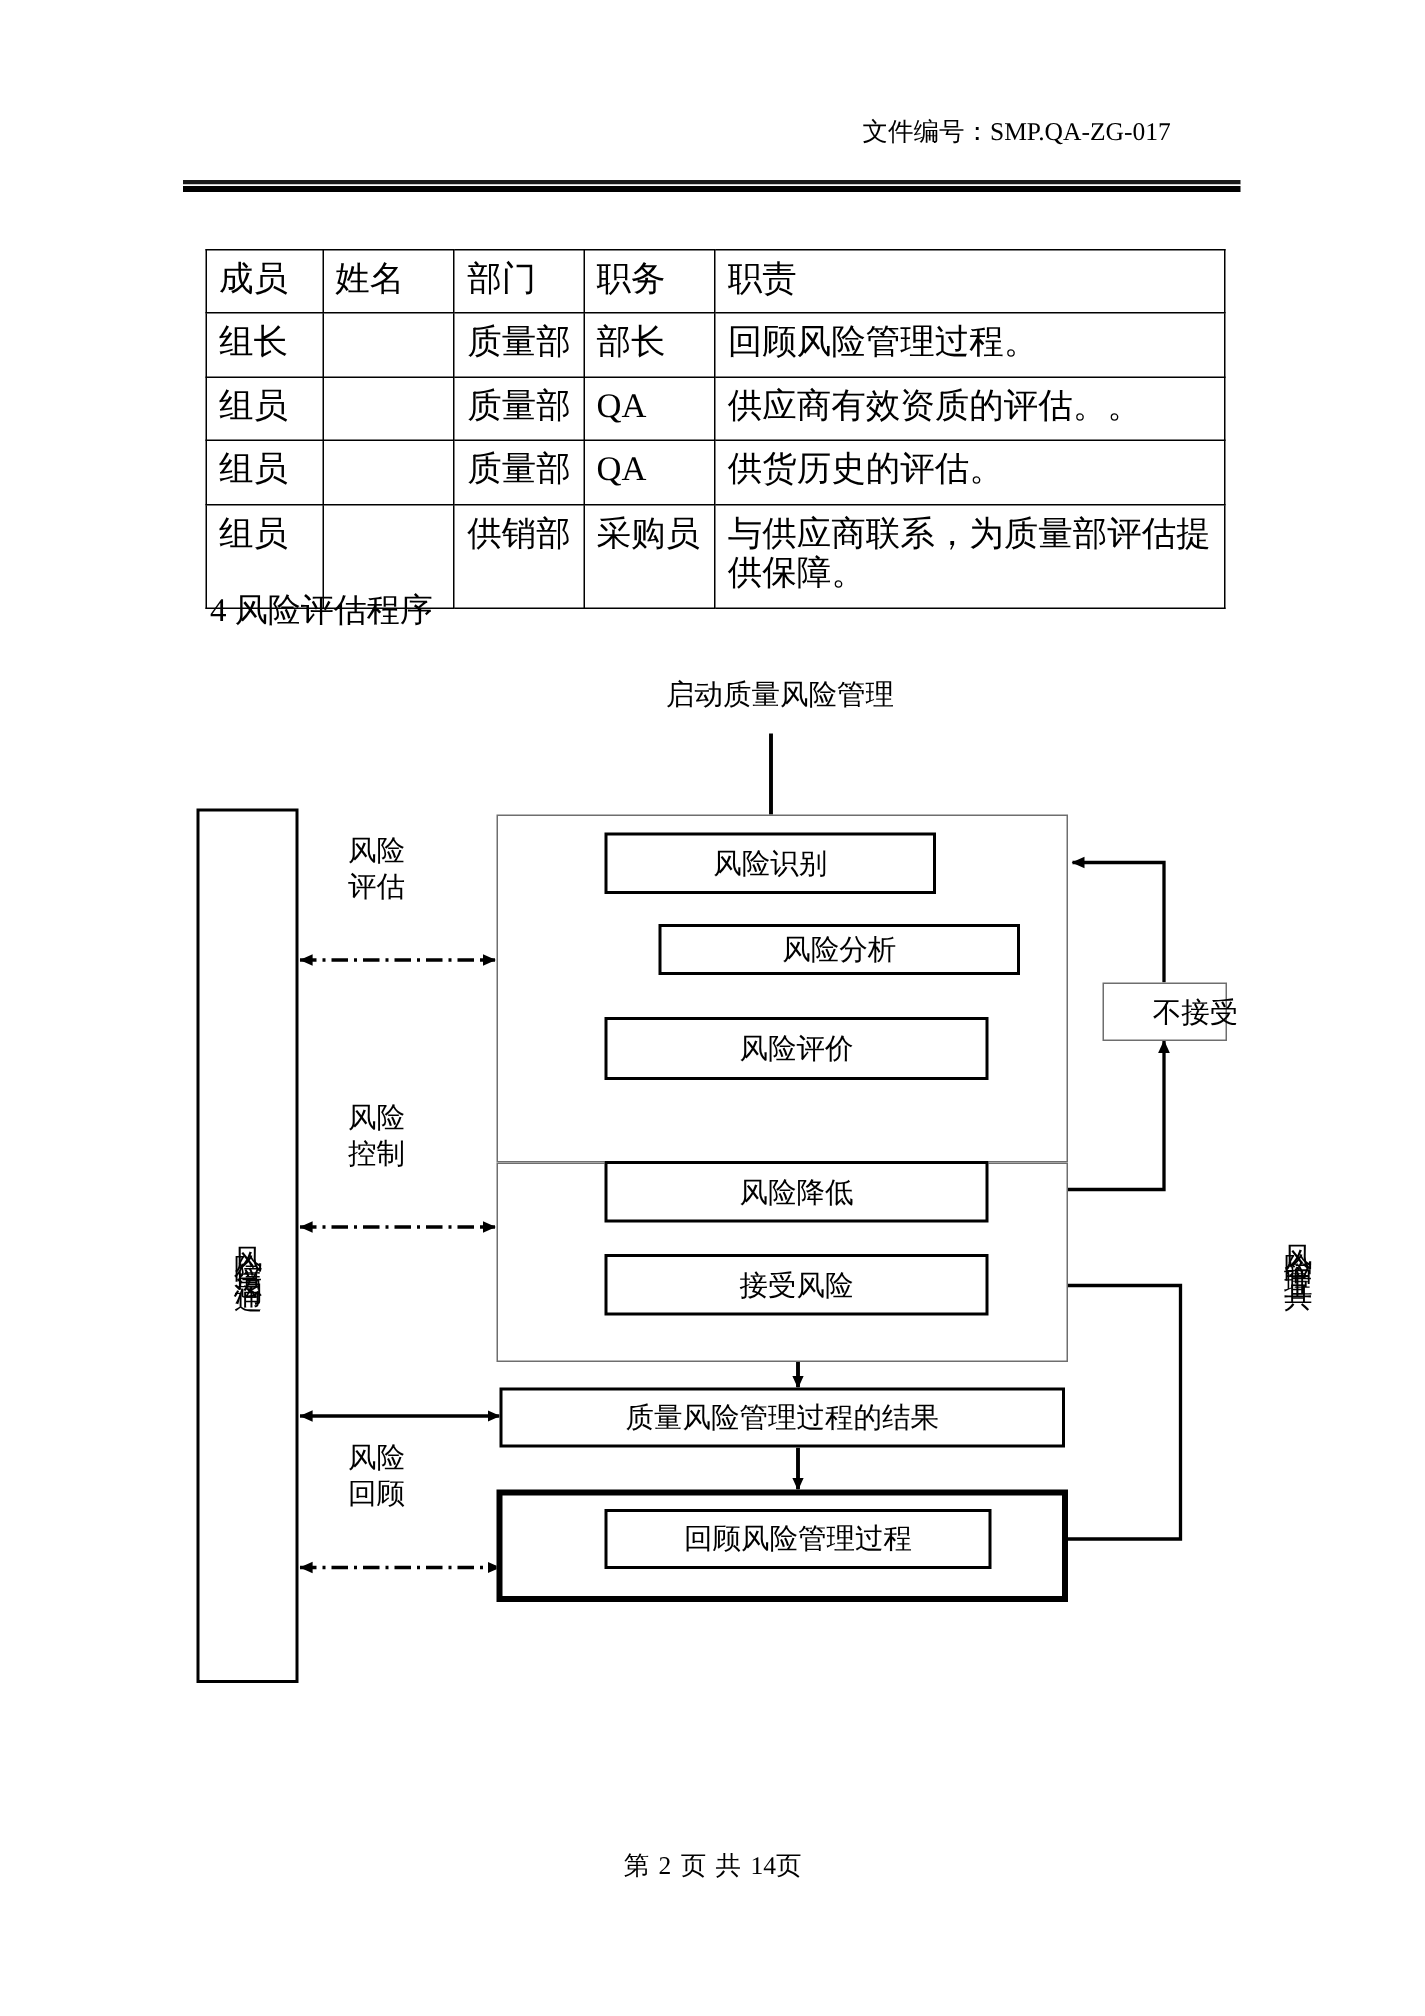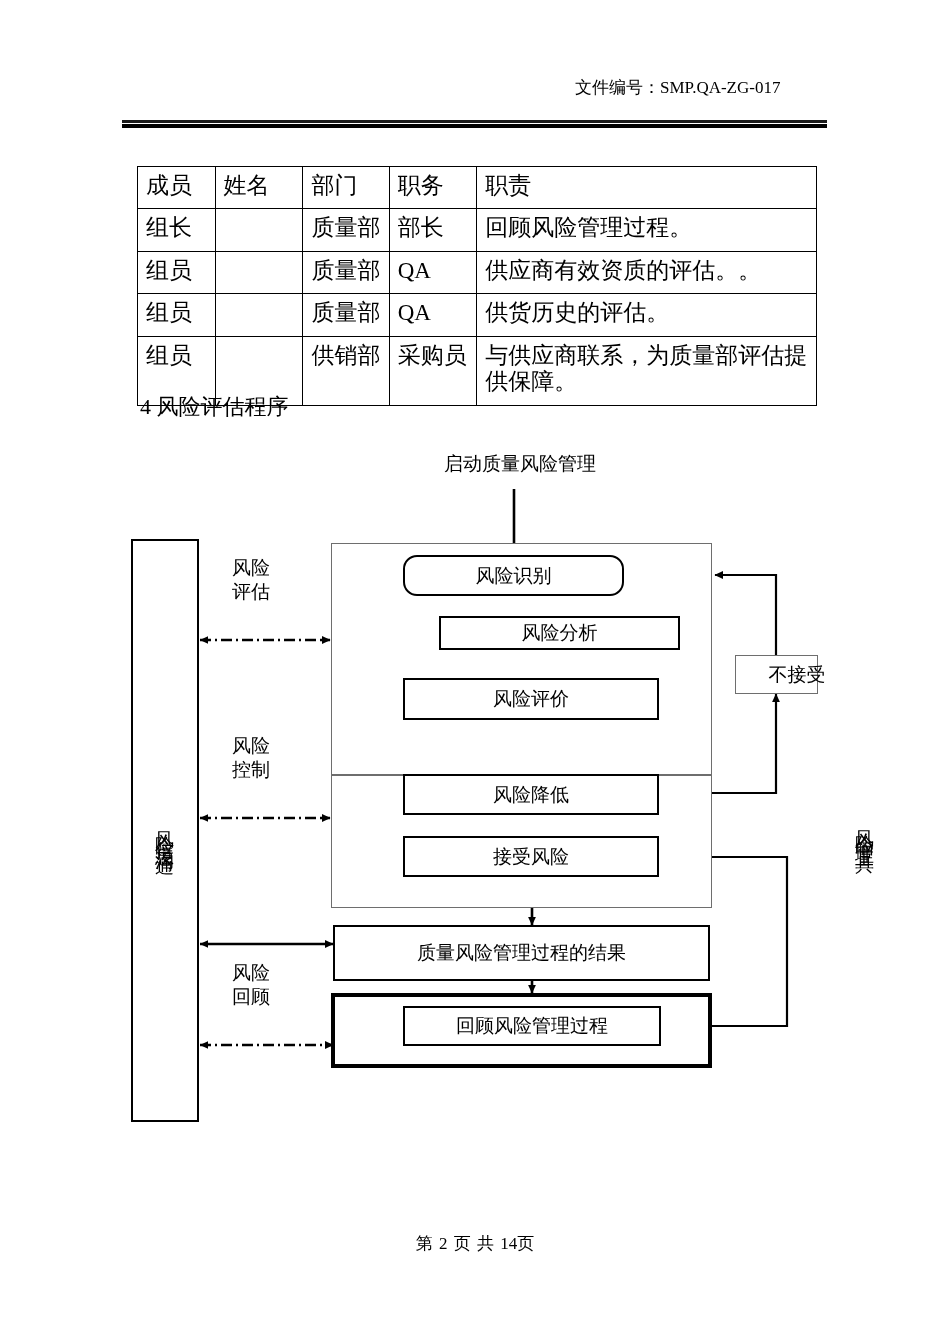--- a/index.html
+++ b/index.html
@@ -273,37 +273,37 @@
   </div>
   <div class="lbl" style="left:232px; top:961px;">
     <div>风险</div>
     <div>回顾</div>
   </div>
 
   <div class="fc-box b-thin" style="left:331px; top:543px; width:381px; height:232px;"></div>
 
   <div class="fc-box b-thin" style="left:331px; top:775px; width:381px; height:133px;"></div>
 
-  <div class="fc-box b-med" style="left:403px; top:555px; width:221px; height:41px;border-radius:14px;">
+  <div class="fc-box b-med" style="left:403px; top:555px; width:221px; height:41px;">
     <span>风险识别</span>
   </div>
   <div class="fc-box b-med" style="left:403px; top:616px; width:241px; height:34px;margin-left:36px;">
     <span>风险分析</span>
   </div>
   <div class="fc-box b-med" style="left:403px; top:678px; width:256px; height:42px;">
     <span>风险评价</span>
   </div>
   <div class="fc-box b-med" style="left:403px; top:774px; width:256px; height:41px;">
     <span>风险降低</span>
   </div>
   <div class="fc-box b-med" style="left:403px; top:836px; width:256px; height:41px;">
     <span>接受风险</span>
   </div>
 
-  <div class="fc-box b-med" style="left:333px; top:925px; width:377px; height:56px;">
+  <div class="fc-box b-med" style="left:333px; top:925px; width:377px; height:40px;">
     <span>质量风险管理过程的结果</span>
   </div>
 
   <div class="fc-box b-thick" style="left:331px; top:993px; width:381px; height:75px;"></div>
   <div class="fc-box b-med" style="left:403px; top:1006px; width:258px; height:40px;">
     <span>回顾风险管理过程</span>
   </div>
 
   <div class="fc-box b-thin" style="left:735px; top:655px; width:83px; height:39px;padding-left:41px;">
     <span>不接受</span>

